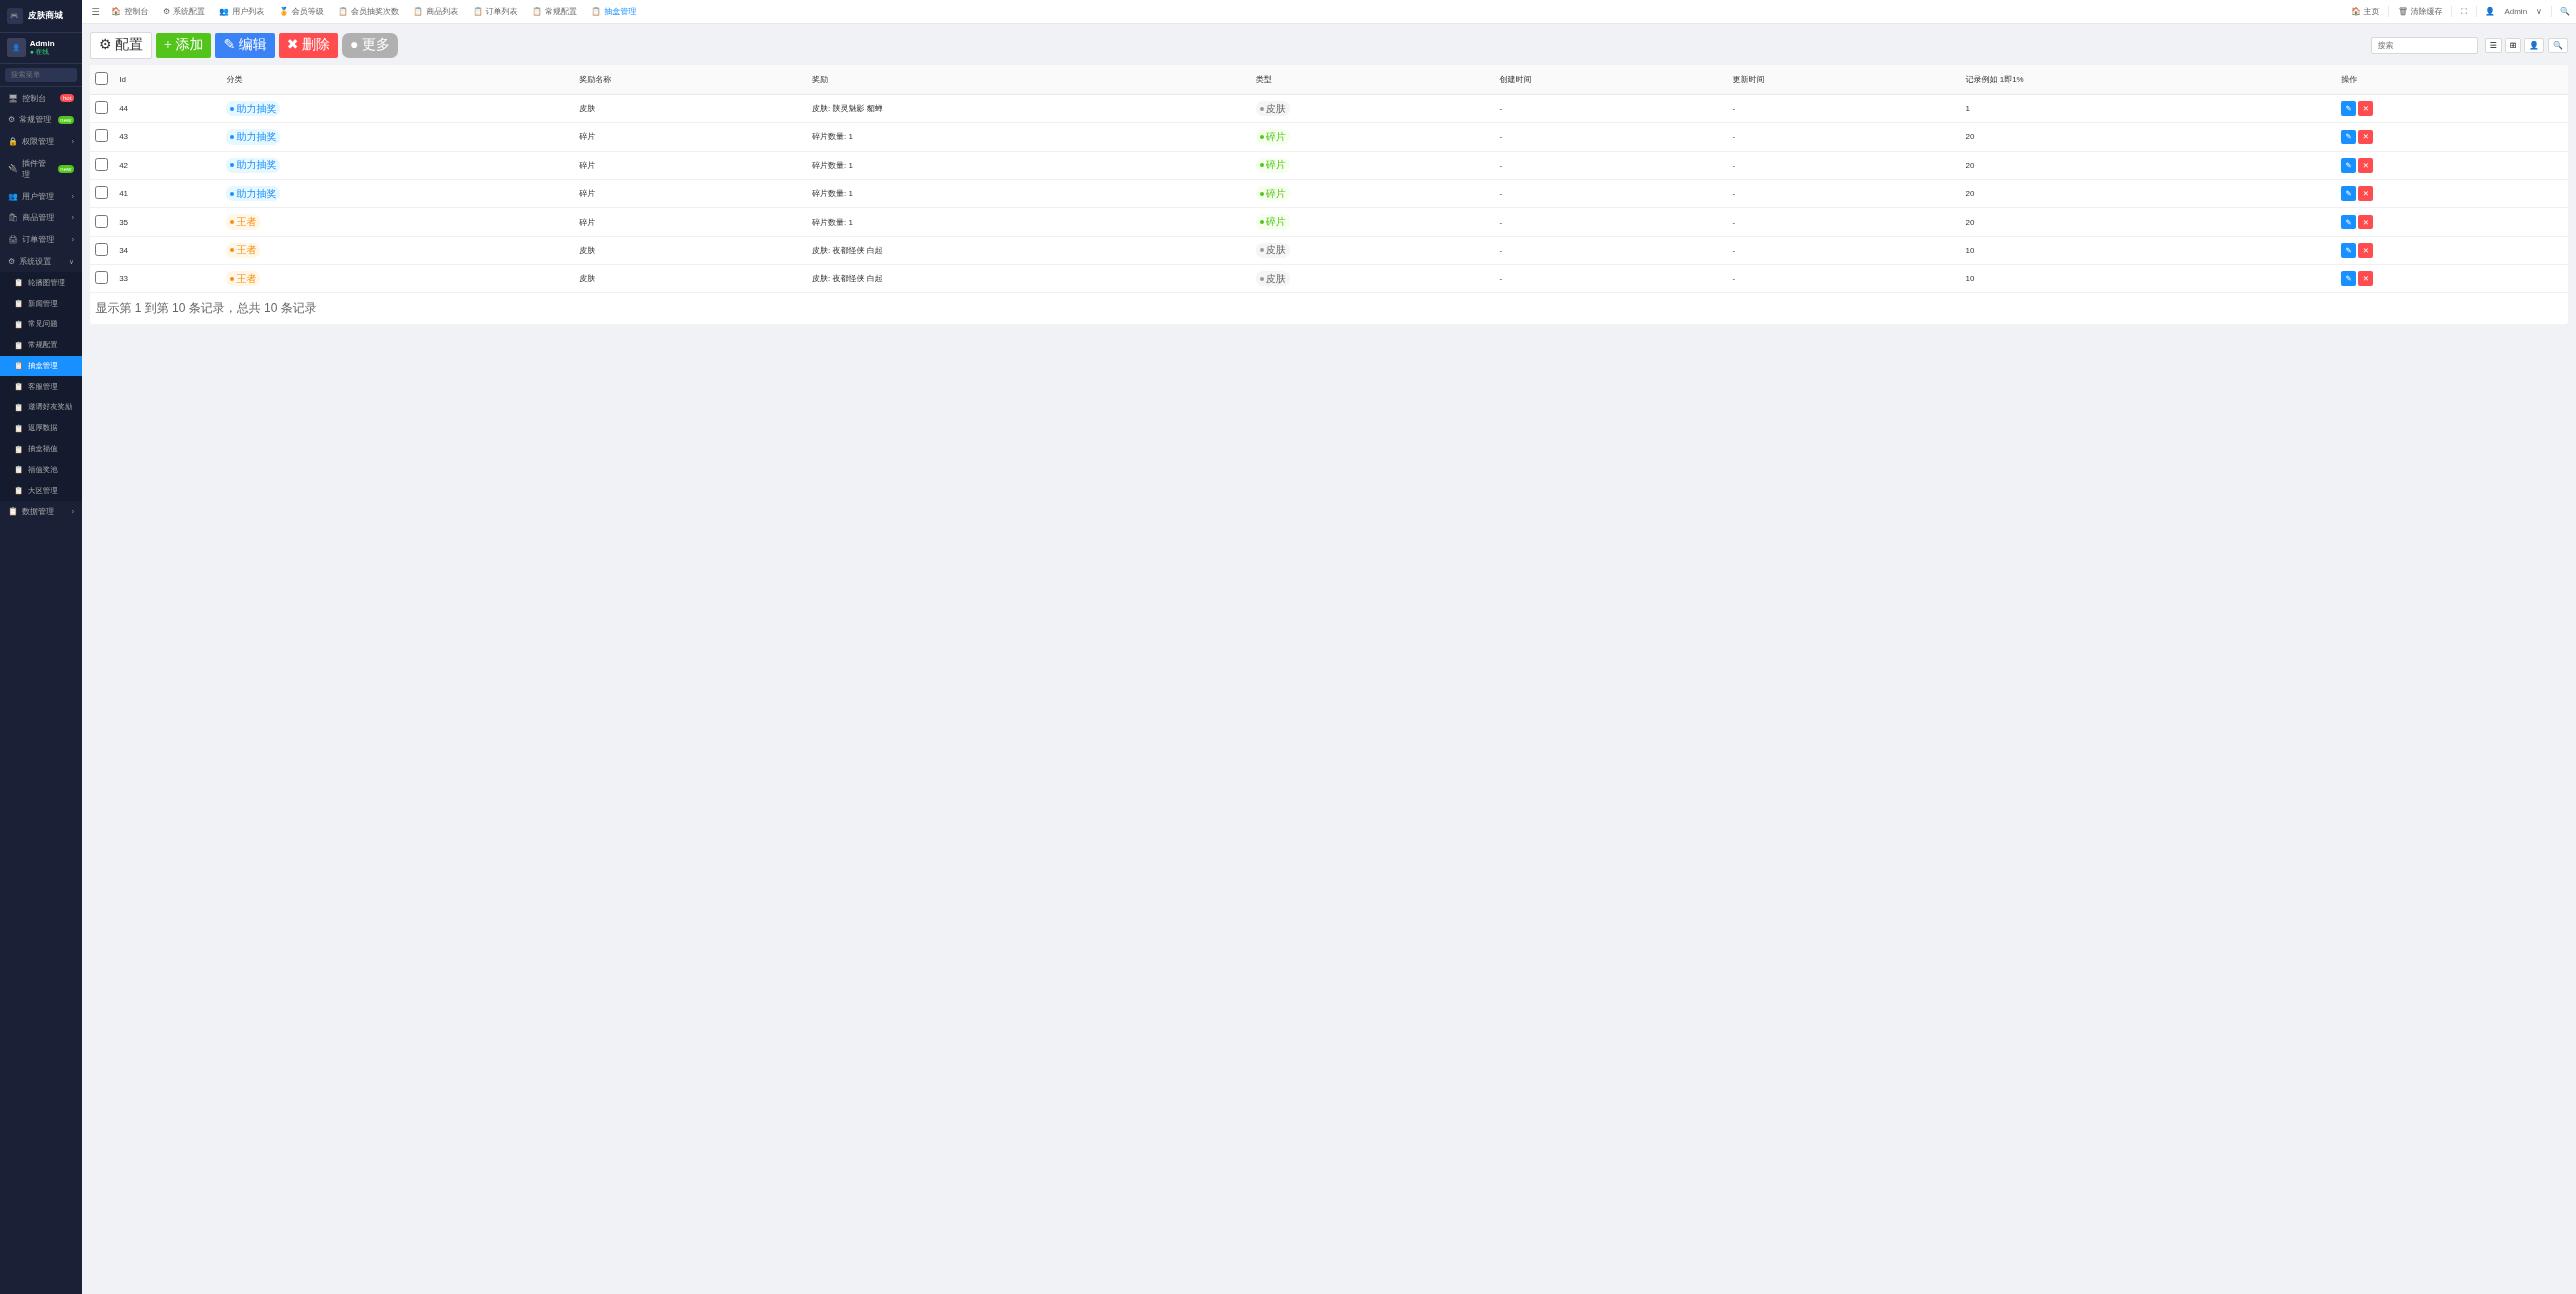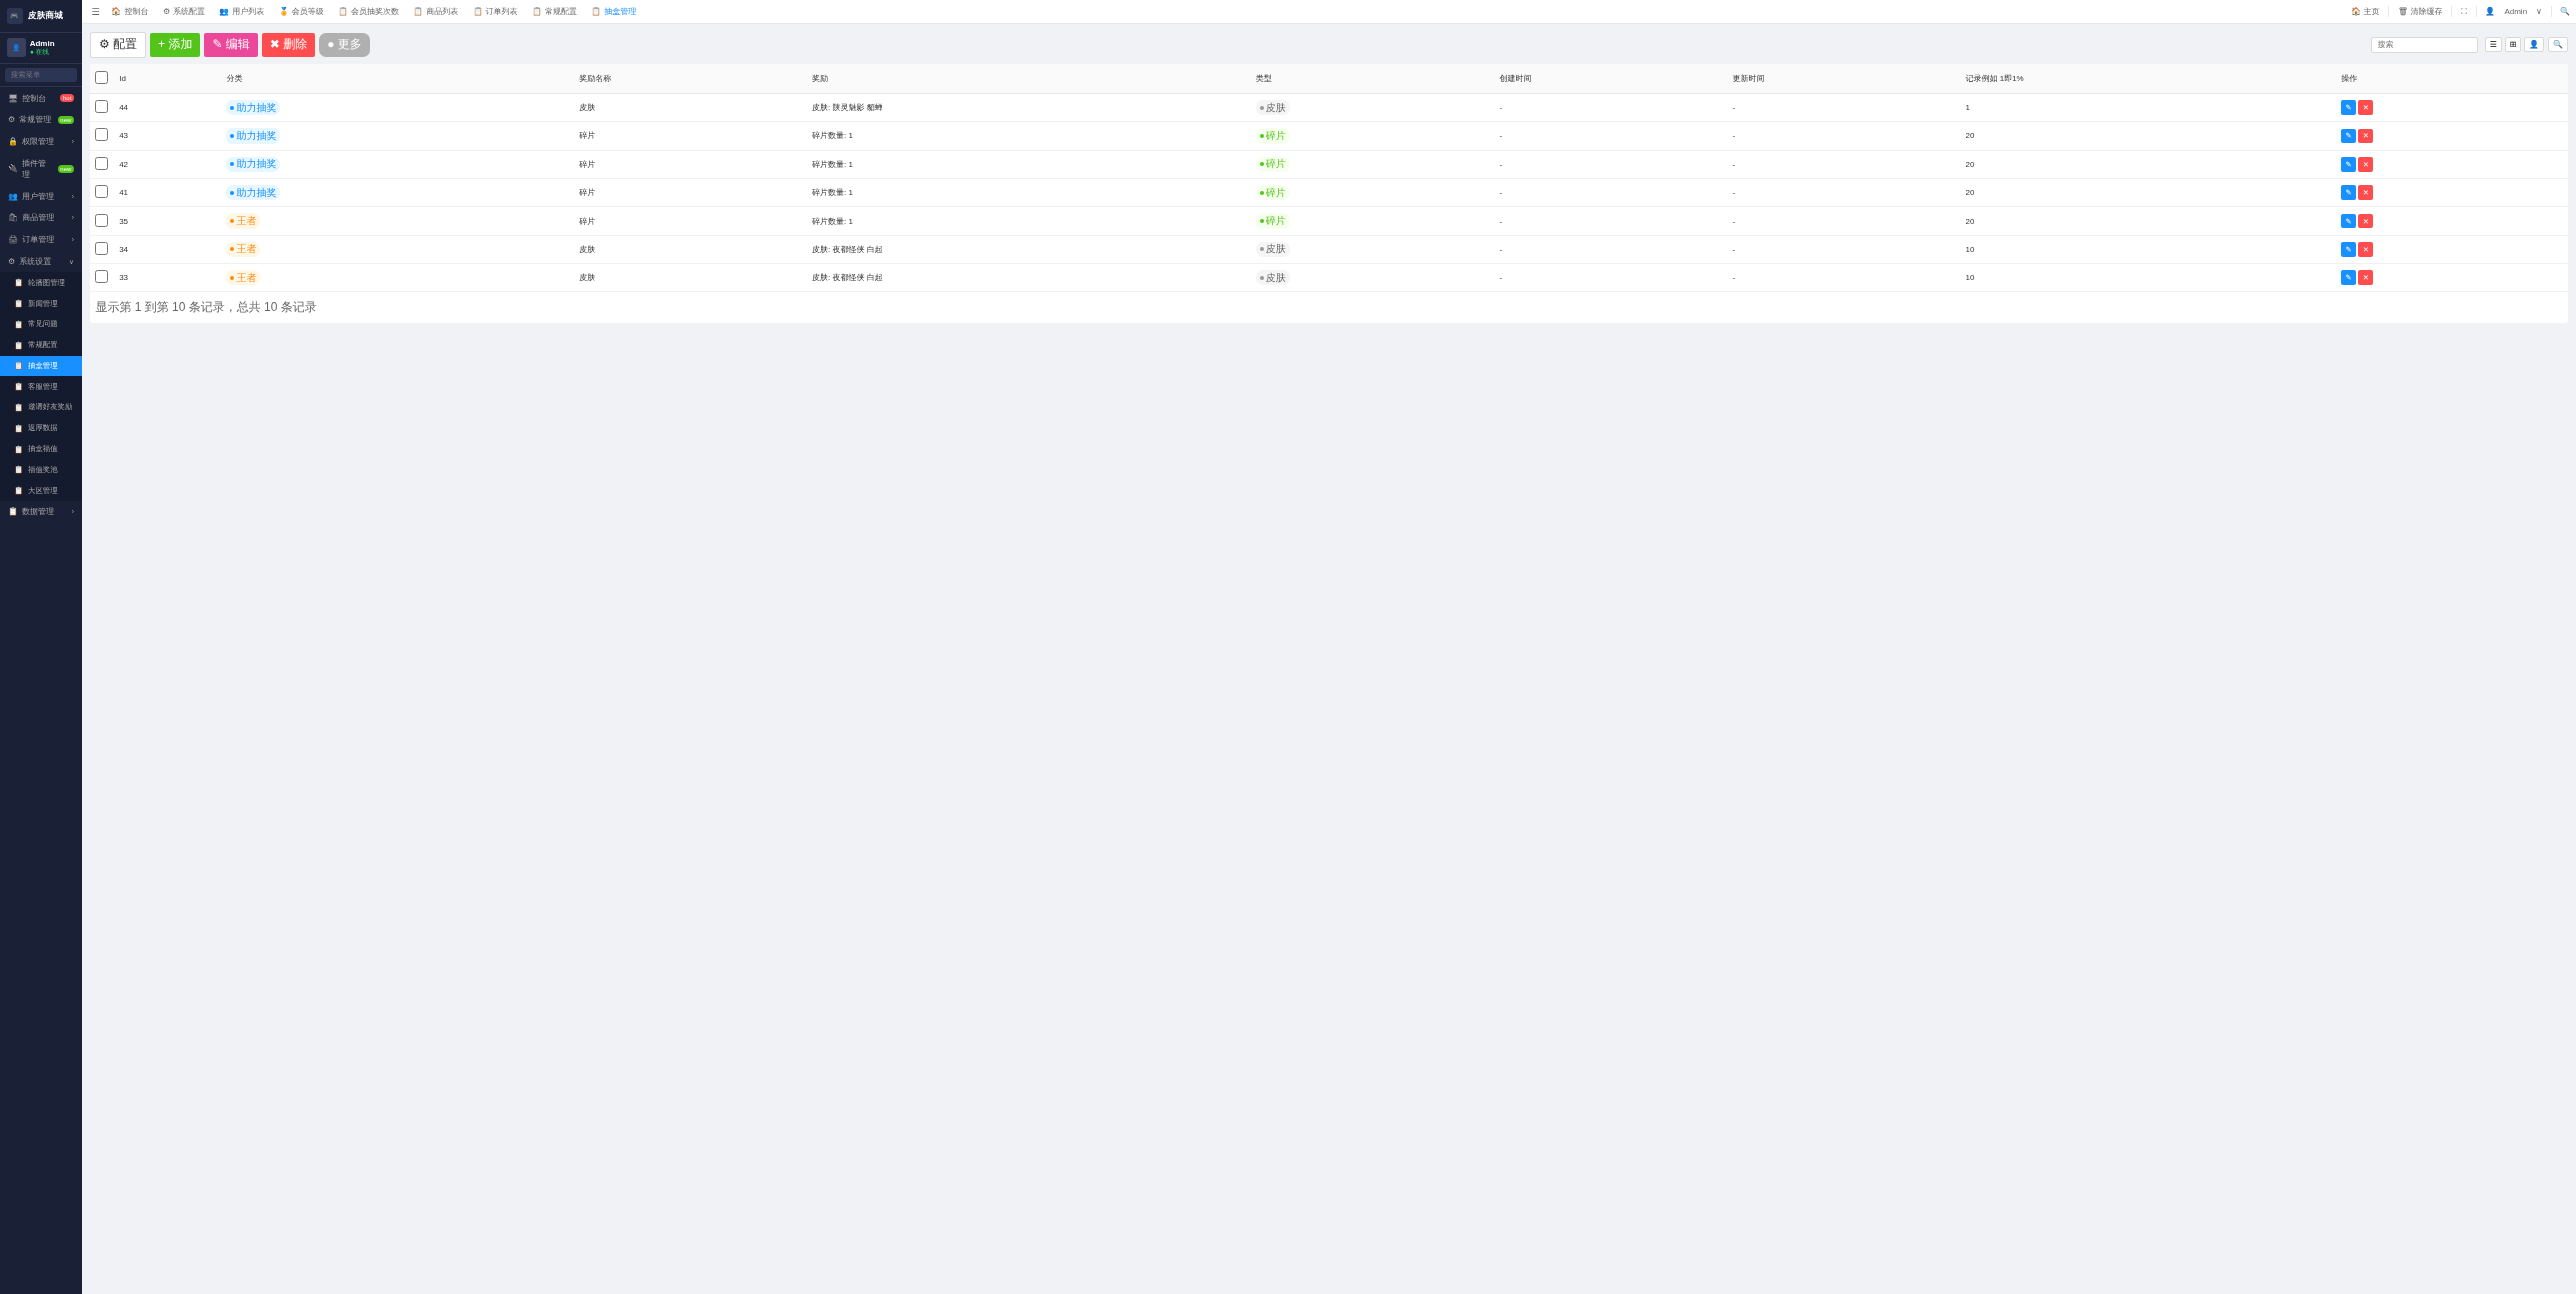--- a/index.html
+++ b/index.html
@@ -106,27 +106,28 @@
     .page-content { flex: 1; overflow-y: auto; padding: 8px; }
 
     
     .toolbar {
       display: flex; align-items: center; gap: 4px;
       margin-bottom: 6.7px;
     }
     .btn {
       padding: 3.4px 8px;
       border: none; border-radius: 2px;
-      cursor: pointer; font-size: 12px;
+      cursor: pointer; font-size: 14px;
       display: flex; align-items: center; gap: 2.7px;
       color: #fff;
+      font-family: Liberation Serif, serif;
     }
     .btn-default { background: #fff; color: #333; border: 0.7px solid #d9d9d9; }
     .btn-success { background: #52c41a; }
-    .btn-warning { background: #ec4899; }
+    .btn-warning { background: #3b82f6; }
     .btn-danger { background: #ff4d4f; }
     .btn-more { background: #b0b0b0; border-radius: 7px; }
     .toolbar-search { margin-left: auto; }
     .toolbar-search input {
       border: 0.7px solid #d9d9d9; border-radius: 2px;
       padding: 2.7px 5.4px; font-size: 8px; outline: none;
       width: 107px;
     }
     .toolbar-icons { display: flex; gap: 2.7px; align-items: center; margin-left: 2.7px; }
     .toolbar-icon-btn {

